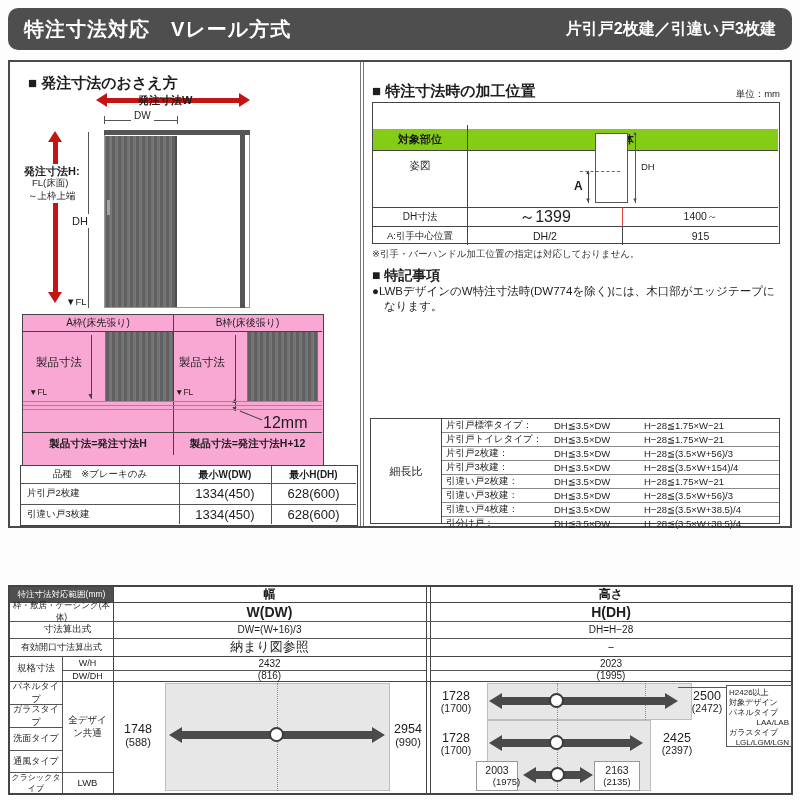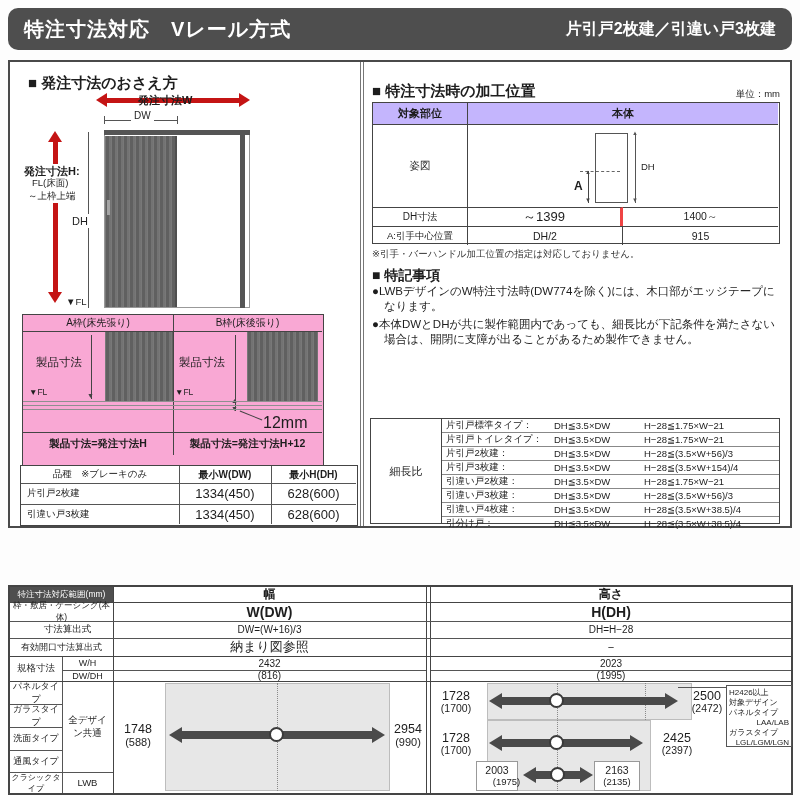--- a/index.html
+++ b/index.html
@@ -26,21 +26,21 @@
   .rbar-h::before{left:-11px;border-right:11px solid #c41414;}
   .rbar-h::after{right:-11px;border-left:11px solid #c41414;}
   .rbar-v{background:#c41414;width:5px;}
   .rbar-v::before,.rbar-v::after{content:"";position:absolute;left:-5px;width:0;height:0;
      border-left:7px solid transparent;border-right:7px solid transparent;}
   .rbar-v::before{top:-11px;border-bottom:11px solid #c41414;}
   .rbar-v::after{bottom:-11px;border-top:11px solid #c41414;}
   .wood{background-color:#6d6d6d;
         background-image:repeating-linear-gradient(90deg, rgba(255,255,255,.08) 0 1px,
         rgba(0,0,0,.12) 1px 4px, rgba(255,255,255,.04) 4px 6px);}
-  .gray{background:#c4b5fd;}
+  .gray{background:#84cc16;margin-top:26px;}
   .floor{background:repeating-linear-gradient(180deg,#8f8f8f 0 1px,transparent 1px 4px);}
   .notebox{border:1px solid #555;background:#fff;font-size:8px;line-height:10px;padding:2px 2px;}
 </style>
 </head>
 <body>
 
 <div class="page">
 
   <div class="abs" style="left:8px;top:8px;width:784px;height:42px;background:#4e4e4e;border-radius:10px;
               display:flex;align-items:center;justify-content:space-between;padding:0 16px;color:#fff;">
@@ -139,33 +139,32 @@
         <div class="abs" style="left:164px;top:72px;font-size:6px;color:#555;">▼</div>
         <div class="abs" style="left:173px;top:36px;font-size:9.5px;">DH</div>
         <div class="abs" style="left:112px;top:46px;width:40px;height:0;border-top:1px dashed #666;"></div>
         <div class="abs vline" style="left:120px;top:46px;height:32px;border-color:#444;"></div>
         <div class="abs" style="left:117px;top:44px;font-size:6px;color:#444;">▲</div>
         <div class="abs" style="left:117px;top:72px;font-size:6px;color:#444;">▼</div>
         <div class="abs b" style="left:106px;top:54px;font-size:12px;">A</div>
       </div>
 
       <div class="abs c" style="left:0;top:104px;width:95px;height:19px;font-size:10px;border-top:1px solid #444;border-right:1px solid #444;">DH寸法</div>
-      <div class="abs c" style="left:95px;top:104px;width:155px;height:19px;font-size:13px;border-top:1px solid #444;border-right:3px solid #ef4444;">～1399</div>
+      <div class="abs c" style="left:95px;top:104px;width:155px;height:19px;font-size:16px;border-top:1px solid #444;border-right:1px solid #ef4444;">～1399</div>
       <div class="abs c" style="left:250px;top:104px;width:155px;height:19px;font-size:10.5px;border-top:1px solid #444;">1400～</div>
       <div class="abs c" style="left:0;top:123px;width:95px;height:19px;font-size:9.5px;border-top:1px solid #444;border-right:1px solid #444;">A:引手中心位置</div>
       <div class="abs c" style="left:95px;top:123px;width:155px;height:19px;font-size:10.5px;border-top:1px solid #444;border-right:1px solid #444;">DH/2</div>
       <div class="abs c" style="left:250px;top:123px;width:155px;height:19px;font-size:10.5px;border-top:1px solid #444;">915</div>
     </div>
 
     <div class="abs" style="left:362px;top:186px;font-size:9.5px;color:#333;">※引手・バーハンドル加工位置の指定は対応しておりません。</div>
 
     <div class="abs b" style="left:362px;top:205px;font-size:14px;">■ 特記事項</div>
     <div class="abs" style="left:362px;top:222px;width:412px;font-size:11.5px;line-height:15.3px;">
       <div style="padding-left:12px;text-indent:-12px;margin-bottom:2px;">●LWBデザインのW特注寸法時(DW774を除く)には、木口部がエッジテープになります。</div>
-      <div style="padding-left:12px;text-indent:-12px;">●本体DWとDHが共に製作範囲内であっても、細長比が下記条件を満たさない場合は、開閉に支障が出ることがあるため製作できません。</div>
     </div>
 
     <div class="abs" style="left:360px;top:356px;width:410px;height:106px;border:1.5px solid #444;background:#fff;display:flex;">
       <div class="c" style="width:70px;border-right:1px solid #444;font-size:11px;flex:none;">細長比</div>
       <div style="flex:1;display:flex;flex-direction:column;">
         <div class="l" style="flex:1;border-bottom:1px solid #888;padding-left:4px;font-size:9.5px;">
           <span style="width:108px;">片引戸標準タイプ：</span>
           <span style="width:90px;">DH≦3.5×DW</span>
           <span>H−28≦1.75×W−21</span>
         </div>

